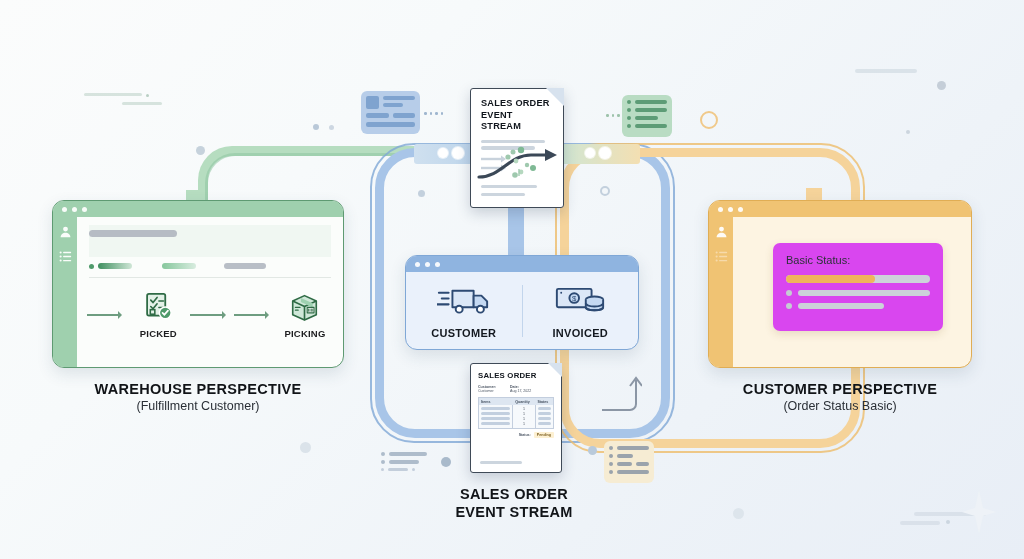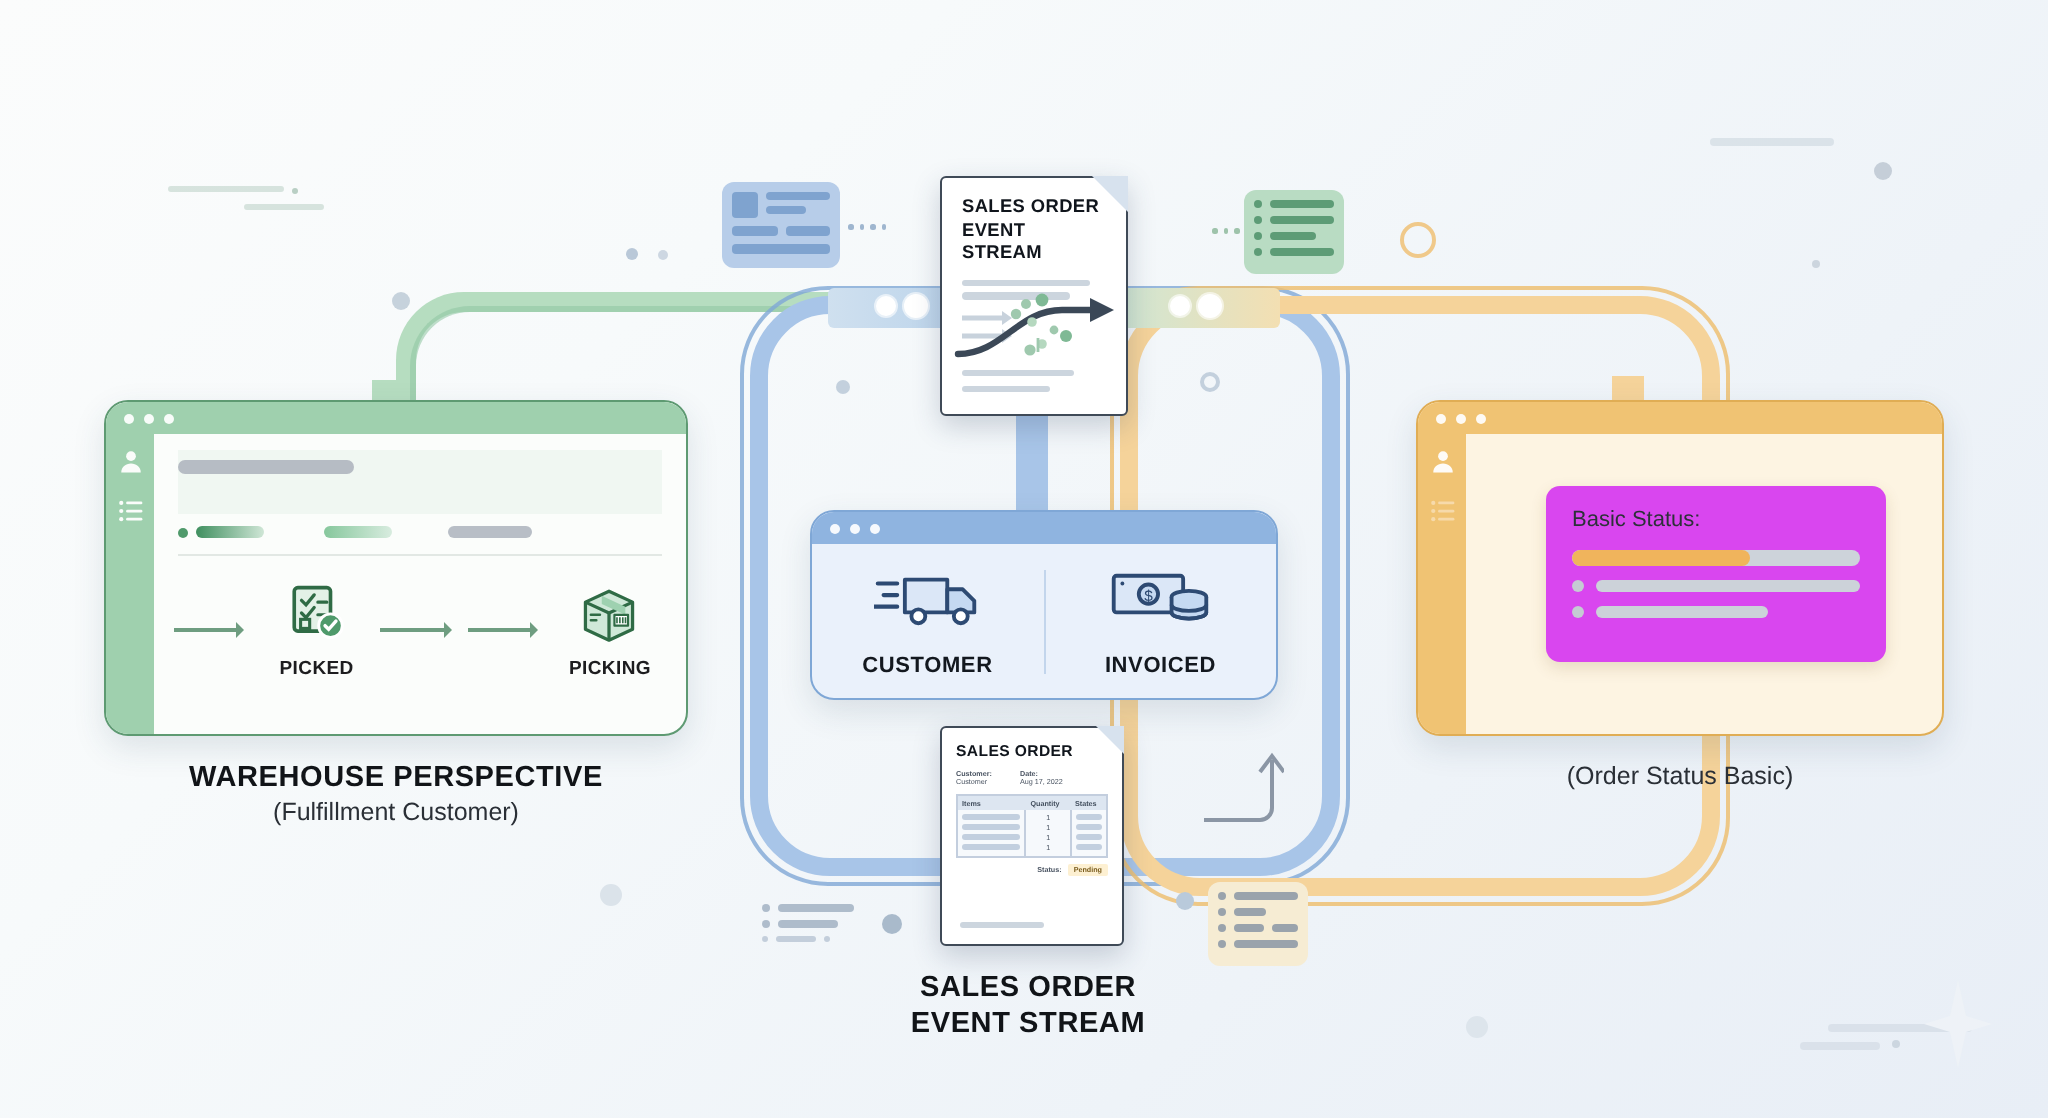--- a/index.html
+++ b/index.html
@@ -482,16 +482,17 @@
           <div class="crow">
             <span class="cbul"></span>
             <span class="bar" style="width:60%;height:6px;background:#ccd2d9;"></span>
           </div>
         </div>
       </div>
     </div>
   </div>
 
   <div class="cap" style="left:708px;top:380px;width:264px;">
+    <div class="cap-t">CUSTOMER PERSPECTIVE</div>
     <div class="cap-s">(Order Status Basic)</div>
   </div>
 
 </div>
 
 </body></html>

